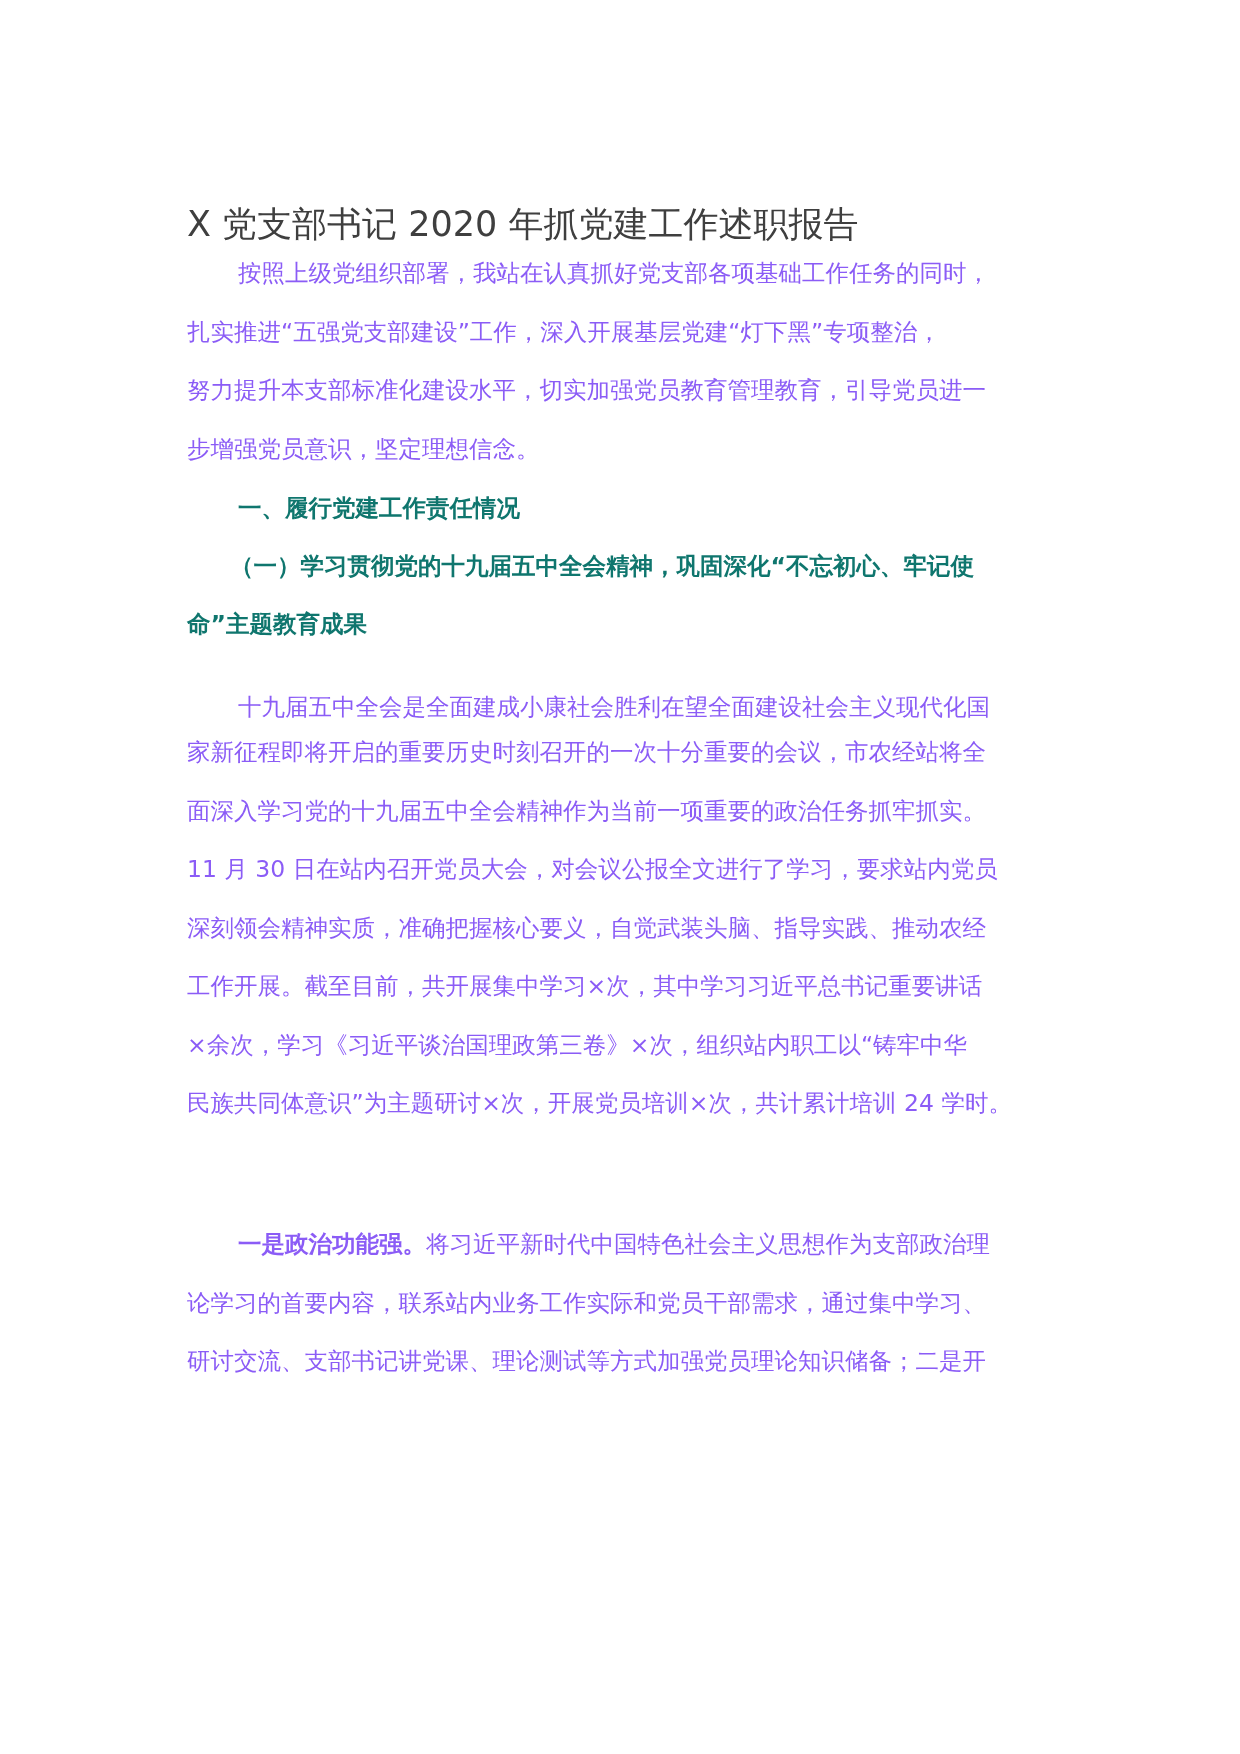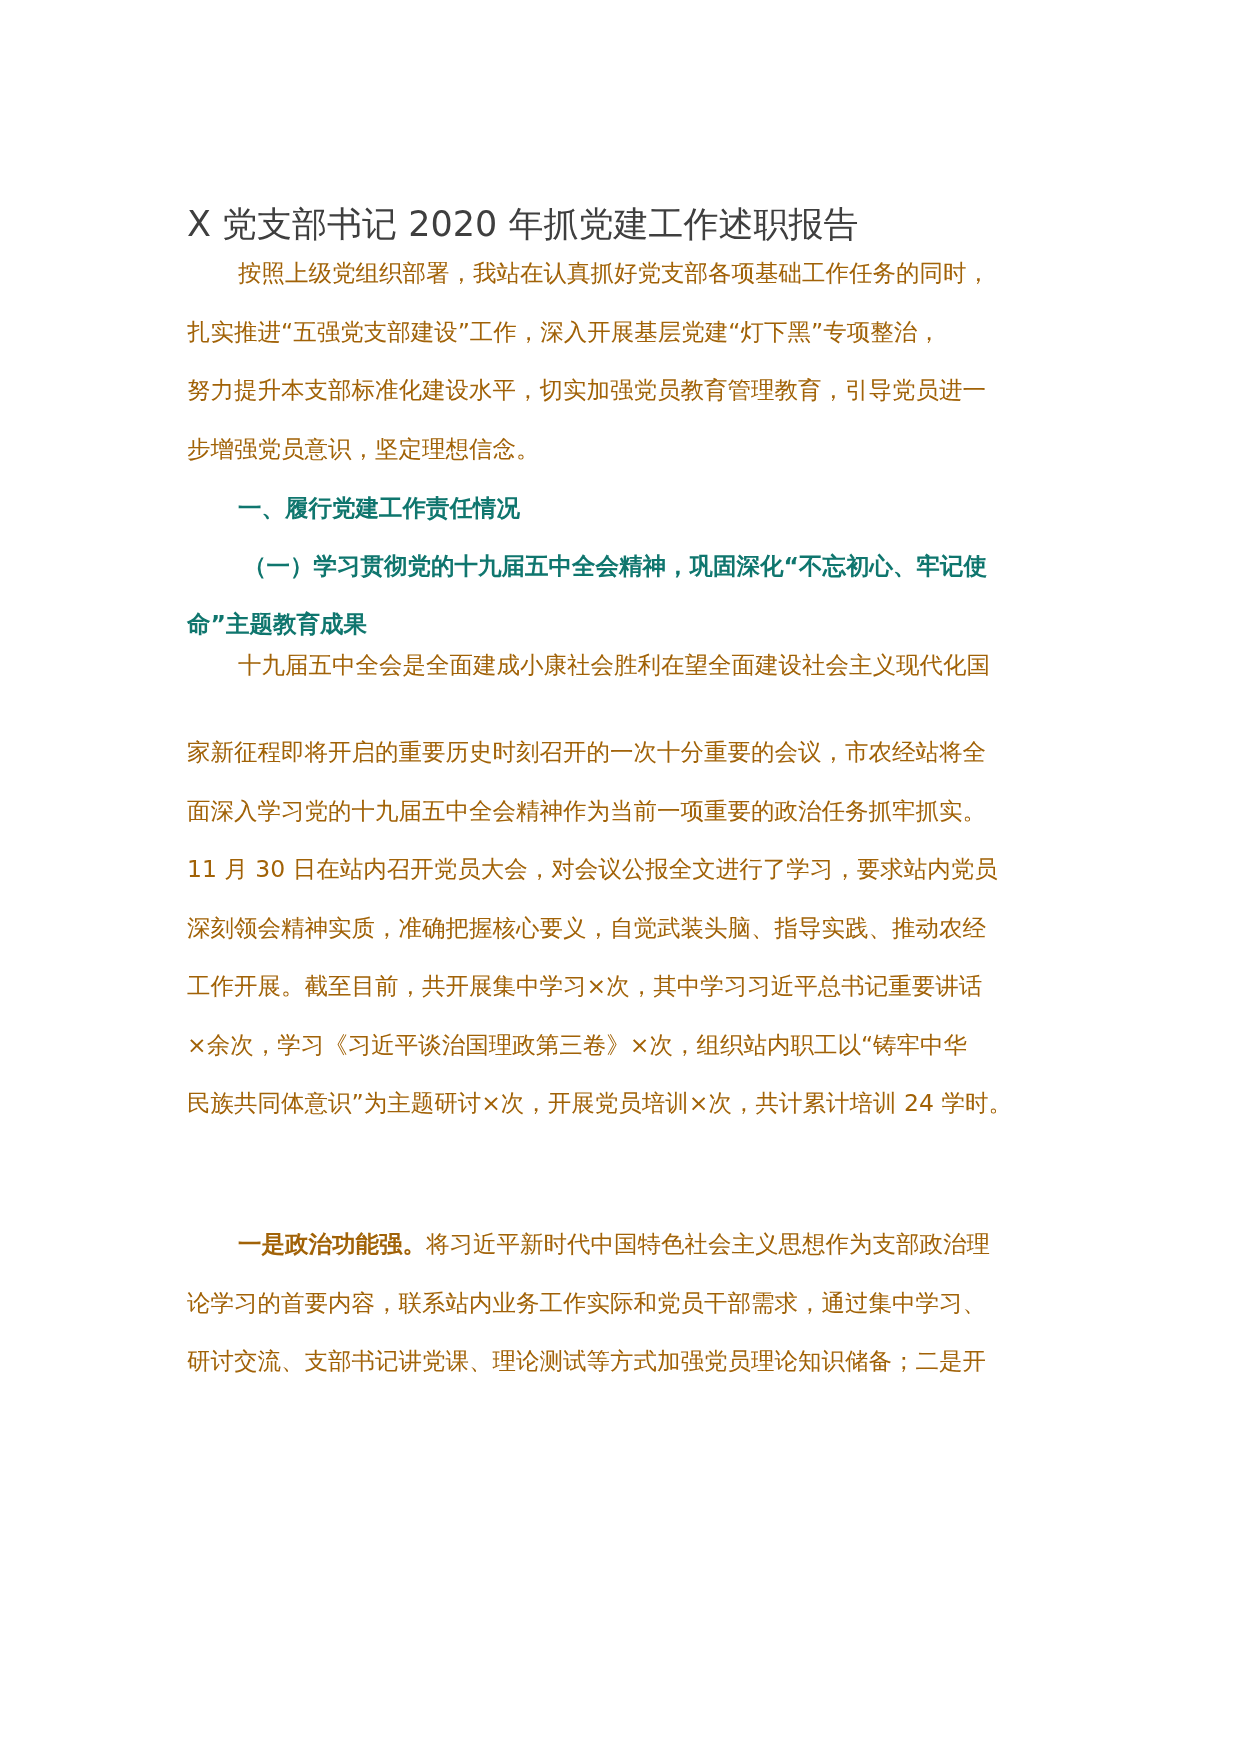--- a/index.html
+++ b/index.html
@@ -1,21 +1,21 @@
 <!DOCTYPE html>
 <html><head>
   <meta charset="utf-8">
   <style>
     html, body { margin: 0; padding: 0; background: #ffffff; }
     body { width: 1240px; height: 1754px; position: relative; overflow: hidden; }
     .page { position: absolute; left: 0; top: 0; width: 1240px; height: 1754px; background: #ffffff; color: #404040; font-family: "DejaVu Sans", "Liberation Sans", sans-serif; }
     .title { position: absolute; left: 187px; top: 200px; font-size: 35px; line-height: 48px; color: #3f3f3f; white-space: nowrap; font-weight: normal; }
-    .line { position: absolute; left: 187px; font-size: 23.5px; line-height: 34px; white-space: nowrap; color: #a16207; }
+    .line { position: absolute; left: 187px; font-size: 23.5px; line-height: 34px; white-space: nowrap; color: #8b5cf6; }
     .indent { left: 238px; }
-    .indent2 { left: 243px; text-align: right; }
+    .indent2 { left: 230px; text-align: right; }
     .bold { font-weight: bold; color: #0f766e; }
     .b { font-weight: bold; margin-top: 17px; }
   </style>
 </head>
 <body>
 
 <div class="page">
 
   <div class="title">X 党支部书记 2020 年抓党建工作述职报告</div>
 
@@ -27,21 +27,21 @@
   </div>
 
   <div class="line indent bold" style="top:491px">一、履行党建工作责任情况</div>
 
   <div>
     <div class="line indent2 bold" style="top:549px">（一）学习贯彻党的十九届五中全会精神，巩固深化“不忘初心、牢记使</div>
     <div class="line bold" style="top:607px">命”主题教育成果</div>
   </div>
 
   <div>
-    <div class="line indent" style="top:648px">十九届五中全会是全面建成小康社会胜利在望全面建设社会主义现代化国</div>
+    <div class="line indent" style="top:690px">十九届五中全会是全面建成小康社会胜利在望全面建设社会主义现代化国</div>
     <div class="line" style="top:735px">家新征程即将开启的重要历史时刻召开的一次十分重要的会议，市农经站将全</div>
     <div class="line" style="top:794px">面深入学习党的十九届五中全会精神作为当前一项重要的政治任务抓牢抓实。</div>
     <div class="line" style="top:852px">11 月 30 日在站内召开党员大会，对会议公报全文进行了学习，要求站内党员</div>
     <div class="line" style="top:911px">深刻领会精神实质，准确把握核心要义，自觉武装头脑、指导实践、推动农经</div>
     <div class="line" style="top:969px">工作开展。截至目前，共开展集中学习×次，其中学习习近平总书记重要讲话</div>
     <div class="line" style="top:1028px">×余次，学习《习近平谈治国理政第三卷》×次，组织站内职工以“铸牢中华</div>
     <div class="line" style="top:1086px">民族共同体意识”为主题研讨×次，开展党员培训×次，共计累计培训 24 学时。</div>
   </div>
 
 

